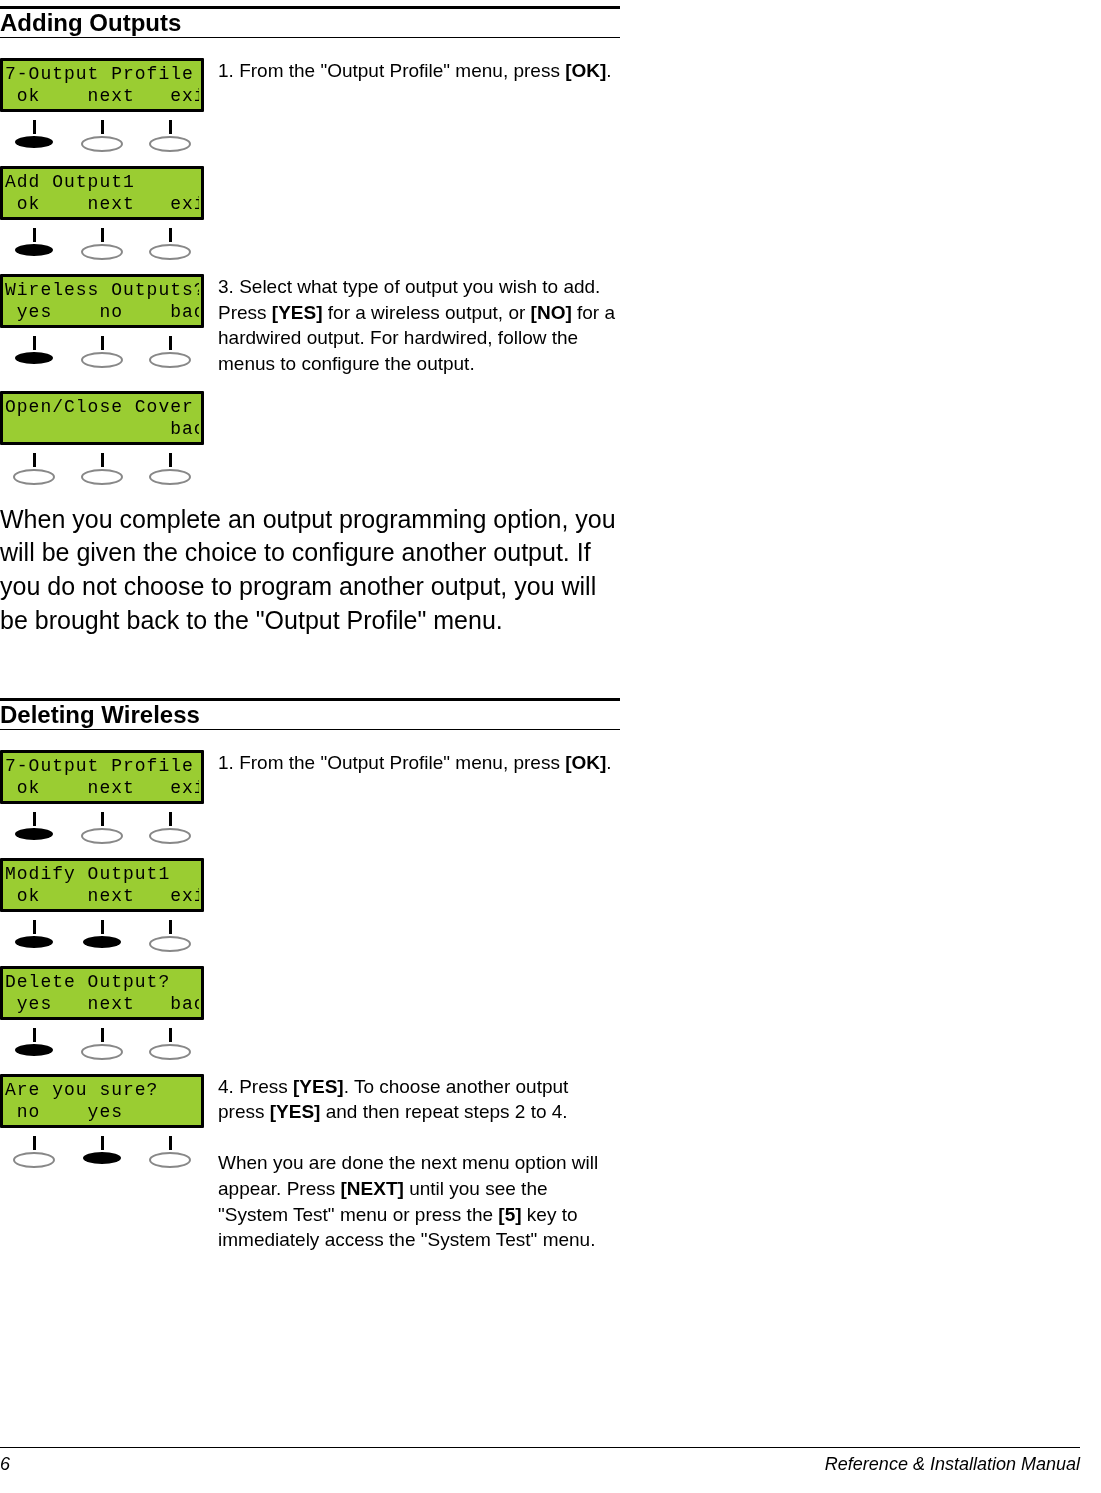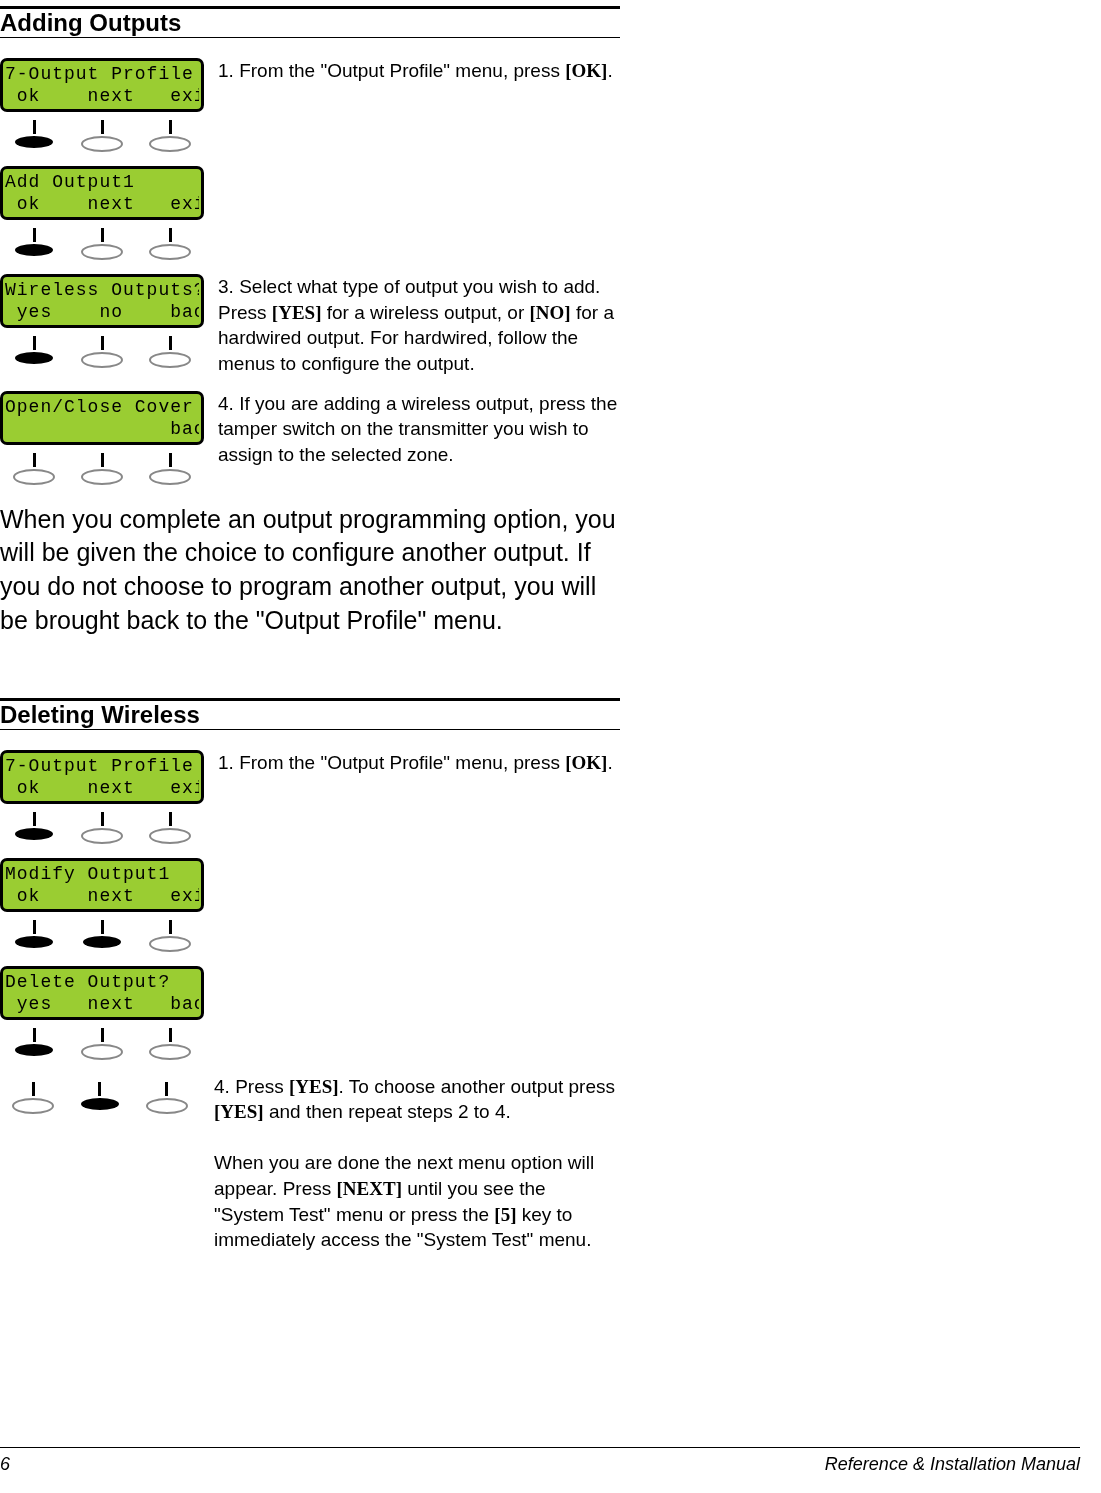--- a/index.html
+++ b/index.html
@@ -27,21 +27,21 @@
     align-items: flex-start;
     margin-bottom: 14px;
   }
   .lcd-block {
     flex: 0 0 200px;
     margin-right: 14px;
   }
   .lcd {
     background: #9acd32;
     border: 3px solid #000;
-    border-radius: 7px;
+    border-radius: 1px;
     font-family: "Courier New", monospace;
     font-size: 18px;
     letter-spacing: 1px;
     color: #000;
     width: 194px;
     height: 48px;
     display: flex;
     flex-direction: column;
     justify-content: center;
     padding: 0 2px;
@@ -78,21 +78,21 @@
   .oval.hollow { border: 2px solid #888; background: #fff; }
   .step-text {
     flex: 1;
     font-size: 19px;
     line-height: 1.35;
   }
   .step-text .num {
     display: inline;
   }
   .bold-key {
-    font-family: Liberation Serif, serif;
+    font-family: Liberation Sans, sans-serif;
     font-weight: bold;
   }
   .paragraph {
     font-size: 25px;
     line-height: 1.35;
     margin: 18px 0 60px 0;
   }
   .footer {
     position: relative;
     border-top: 1px solid #000;
@@ -203,23 +203,20 @@
           <div class="btn-unit">
               <div class="stick"></div>
               <div class="oval hollow"></div>
             </div>
           <div class="btn-unit">
               <div class="stick"></div>
               <div class="oval hollow"></div>
             </div>
         </div>
       </div>
-      <div class="step-text">
-        <span class="num">4.</span><span> If you are adding a wireless output, press the tamper switch on the transmitter you wish to assign to the selected zone.</span>
-      </div>
     </div>
   </div>
 
   <div class="paragraph">When you complete an output programming option, you will be given the choice to configure another output. If you do not choose to program another output, you will be brought back to the "Output Profile" menu.</div>
 
   <div class="section-heading">Deleting Wireless</div>
 
   <div>
 
     <div class="step-row">
@@ -289,20 +286,24 @@
           <div class="btn-unit">
               <div class="stick"></div>
               <div class="oval hollow"></div>
             </div>
         </div>
       </div>
     </div>
 
     <div class="step-row">
       <div class="lcd-block">
+        <div class="lcd">
+          <div class="lcd-line">Are you sure?</div>
+          <div class="lcd-line"> no    yes</div>
+        </div>
         <div class="buttons-row">
           <div class="btn-unit">
               <div class="stick"></div>
               <div class="oval hollow"></div>
             </div>
           <div class="btn-unit">
               <div class="stick"></div>
               <div class="oval filled"></div>
             </div>
           <div class="btn-unit">

